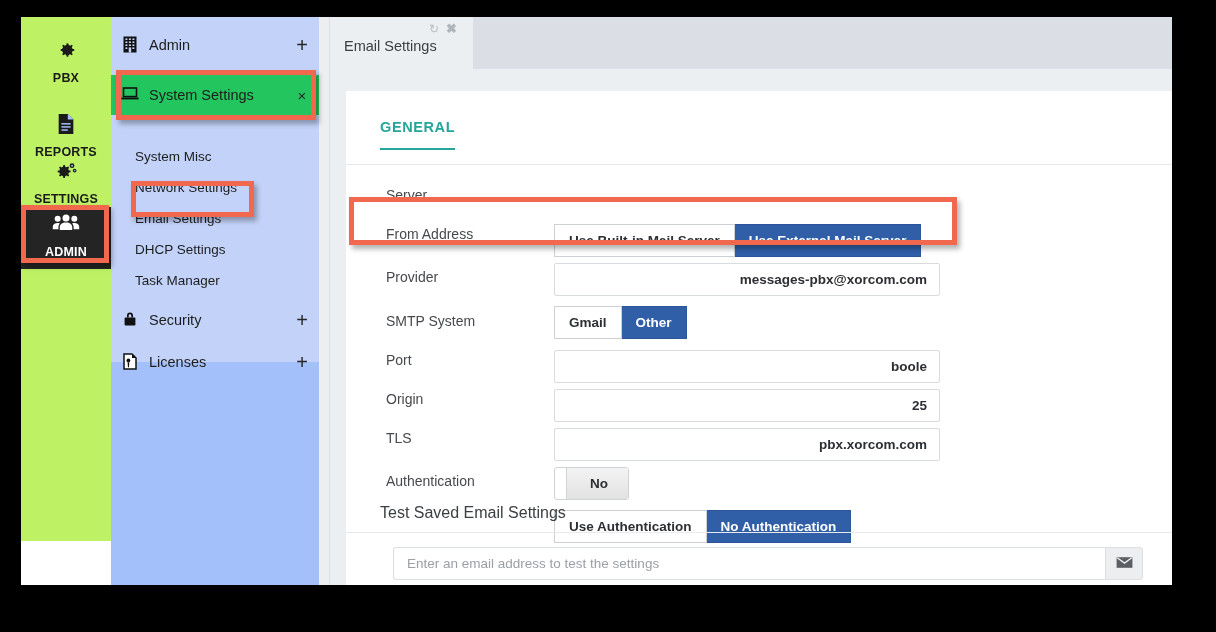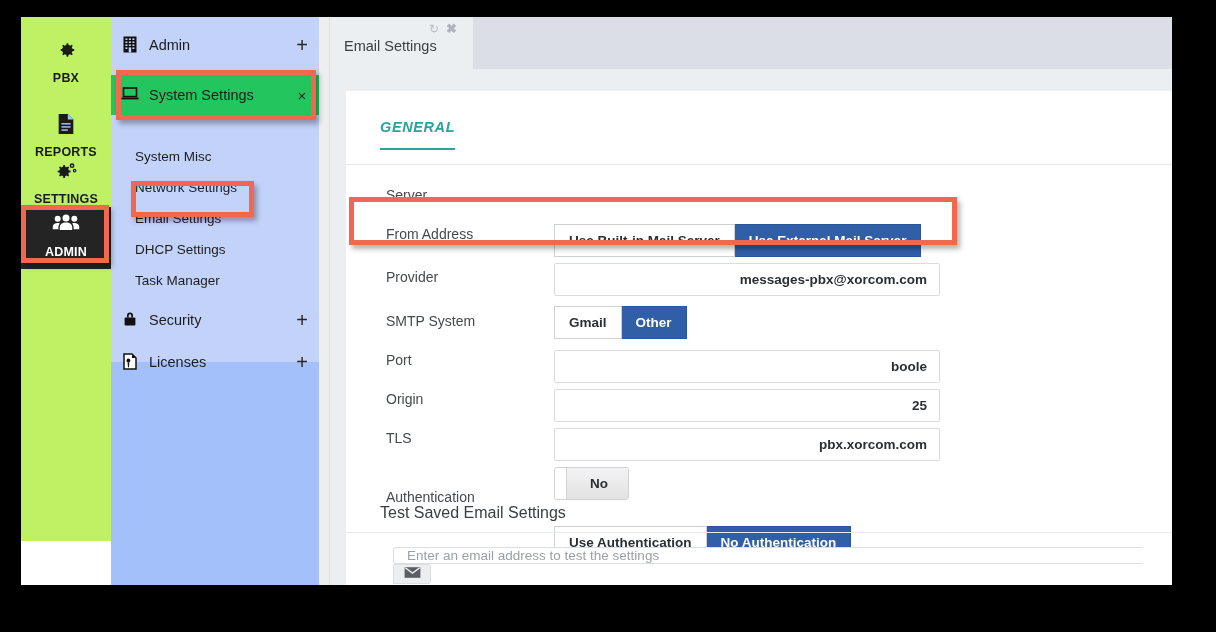--- a/index.html
+++ b/index.html
@@ -167,21 +167,20 @@
     background: #ffffff;
   }
   #general-tab {
     position: absolute;
     left: 34px; top: 28px;
     font-size: 14.5px; font-weight: bold;
     letter-spacing: .6px;
     color: #26a69a;
     padding-bottom: 13px;
     border-bottom: 2px solid #26a69a;
-    font-style: italic;
   }
   #tab-underline-rest {
     position: absolute;
     left: 0; top: 73px;
     width: 826px; height: 1px;
     background: #e6e8ea;
   }
 
   
   .form-row {
@@ -244,40 +243,39 @@
     font-size: 13.5px; font-weight: bold; color: #2b2e31;
   }
 
   #row-server  { top: 86px; }
   #row-from    { top: 125px; }
   #row-prov    { top: 168px; }
   #row-smtp    { top: 212px; }
   #row-port    { top: 251px; }
   #row-origin  { top: 290px; }
   #row-tls     { top: 329px; }
-  #row-auth    { top: 388px; }
+  #row-auth    { top: 372px; }
 
   
   #test-title {
     position: absolute;
     left: 34px; top: 413px;
     font-size: 16px; color: #3c4043;
   }
   #test-divider {
     position: absolute;
     left: 0; top: 441px;
     width: 826px; height: 1px;
     background: #e8eaec;
   }
   #test-input-wrap {
     position: absolute;
     left: 47px; top: 456px;
     width: 750px; height: 33px;
     display: flex;
-    flex-direction: column;
   }
   #test-email-input {
     flex: 1; height: 33px;
     box-sizing: border-box;
     border: 1px solid #dcdfe2;
     border-right: none;
     background: #ffffff;
     font-family: "Liberation Sans", sans-serif;
     font-size: 13.5px;
     color: #2c2f33;

